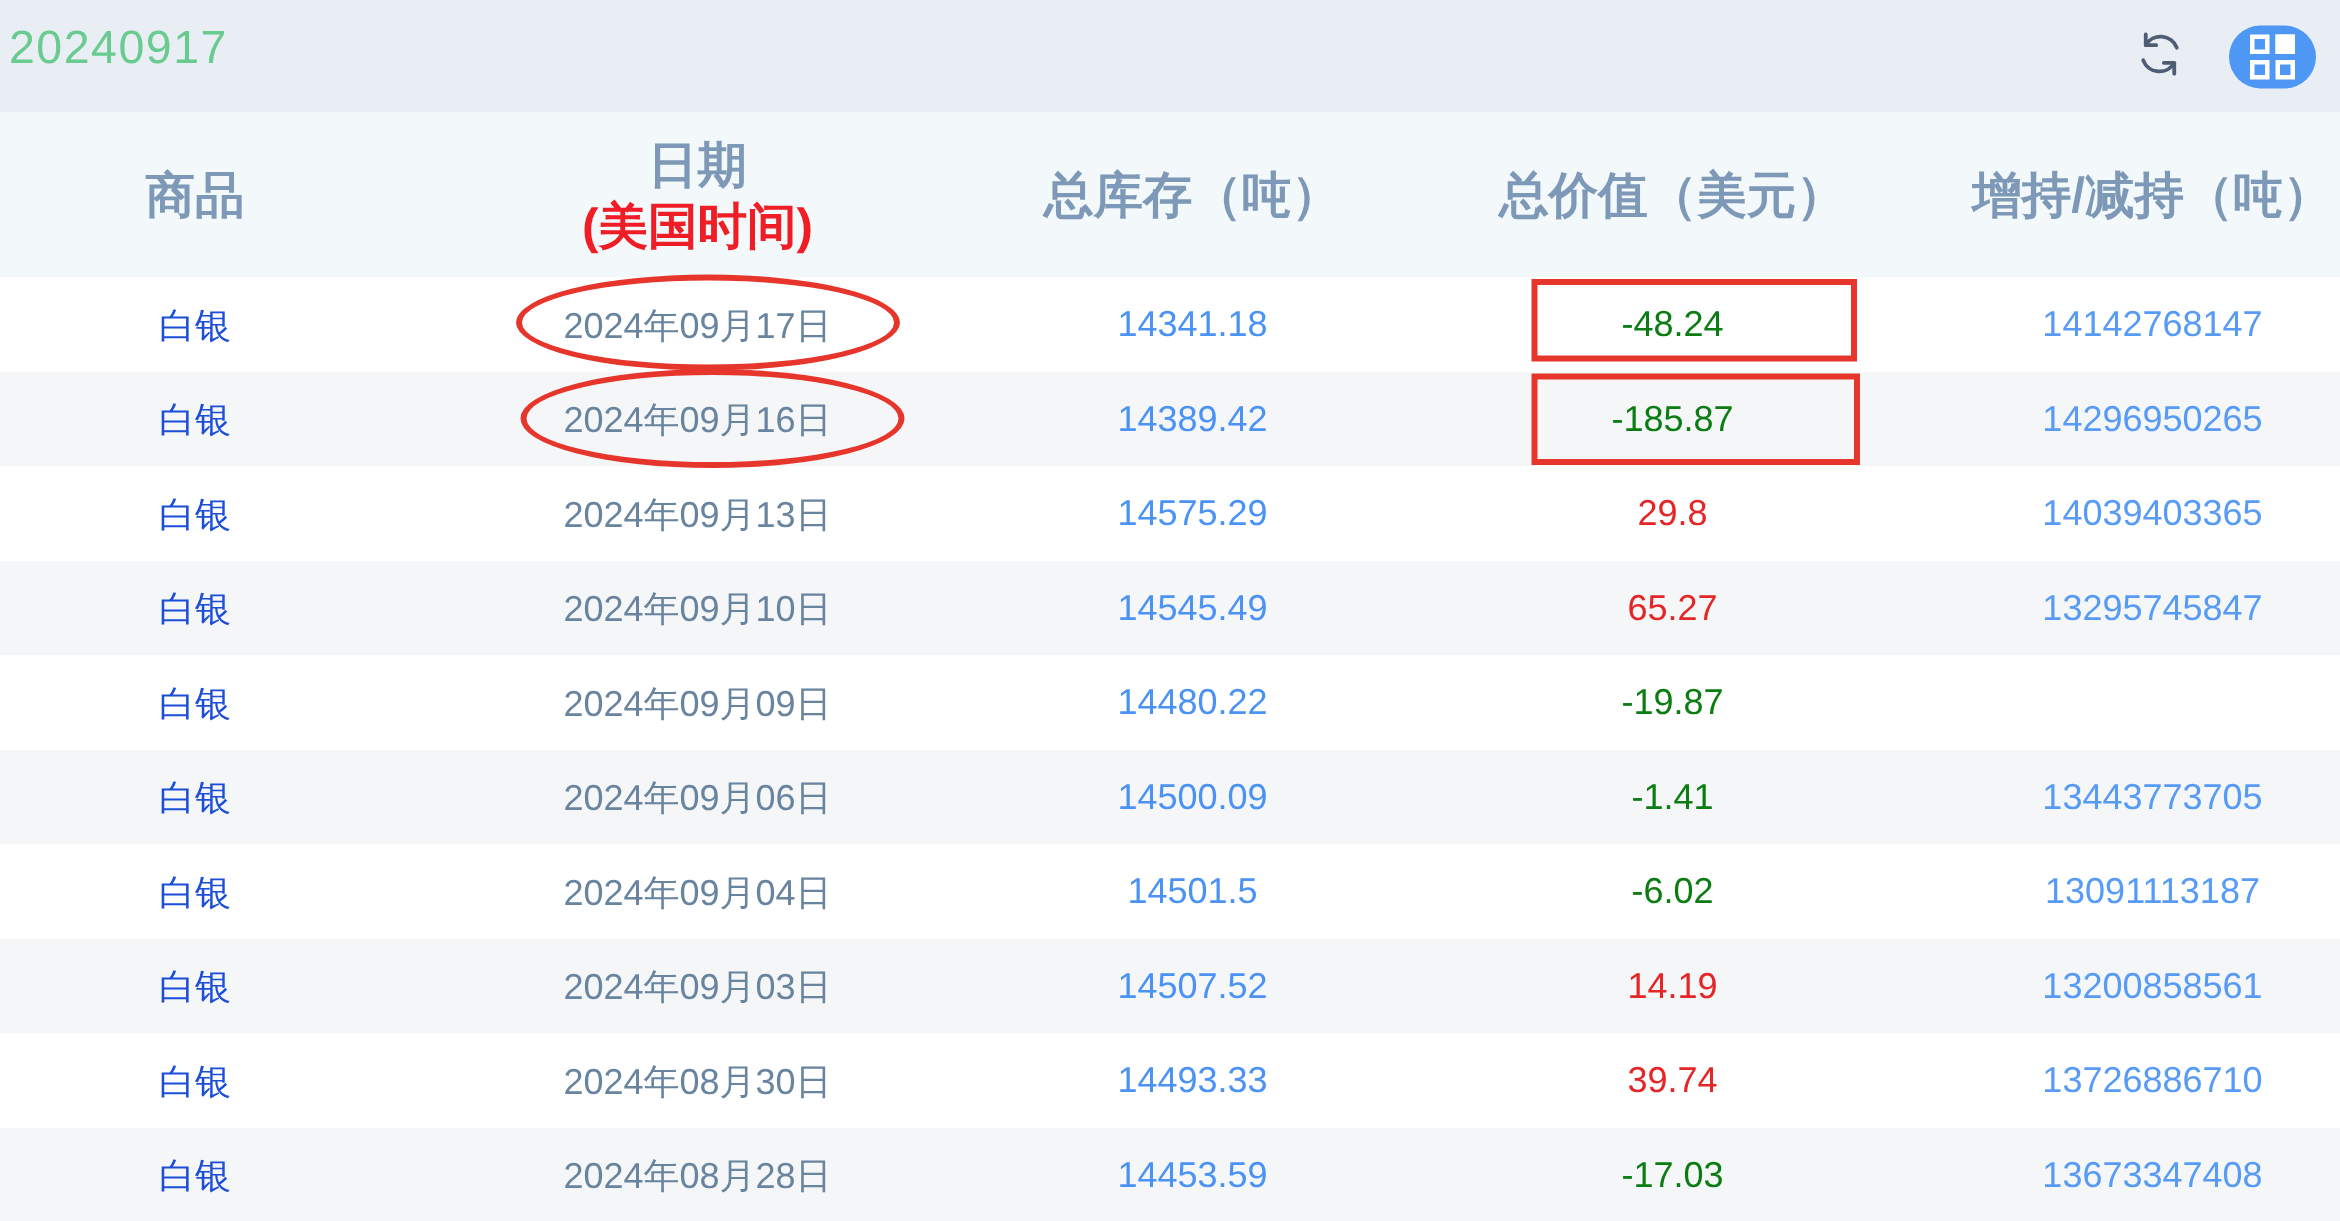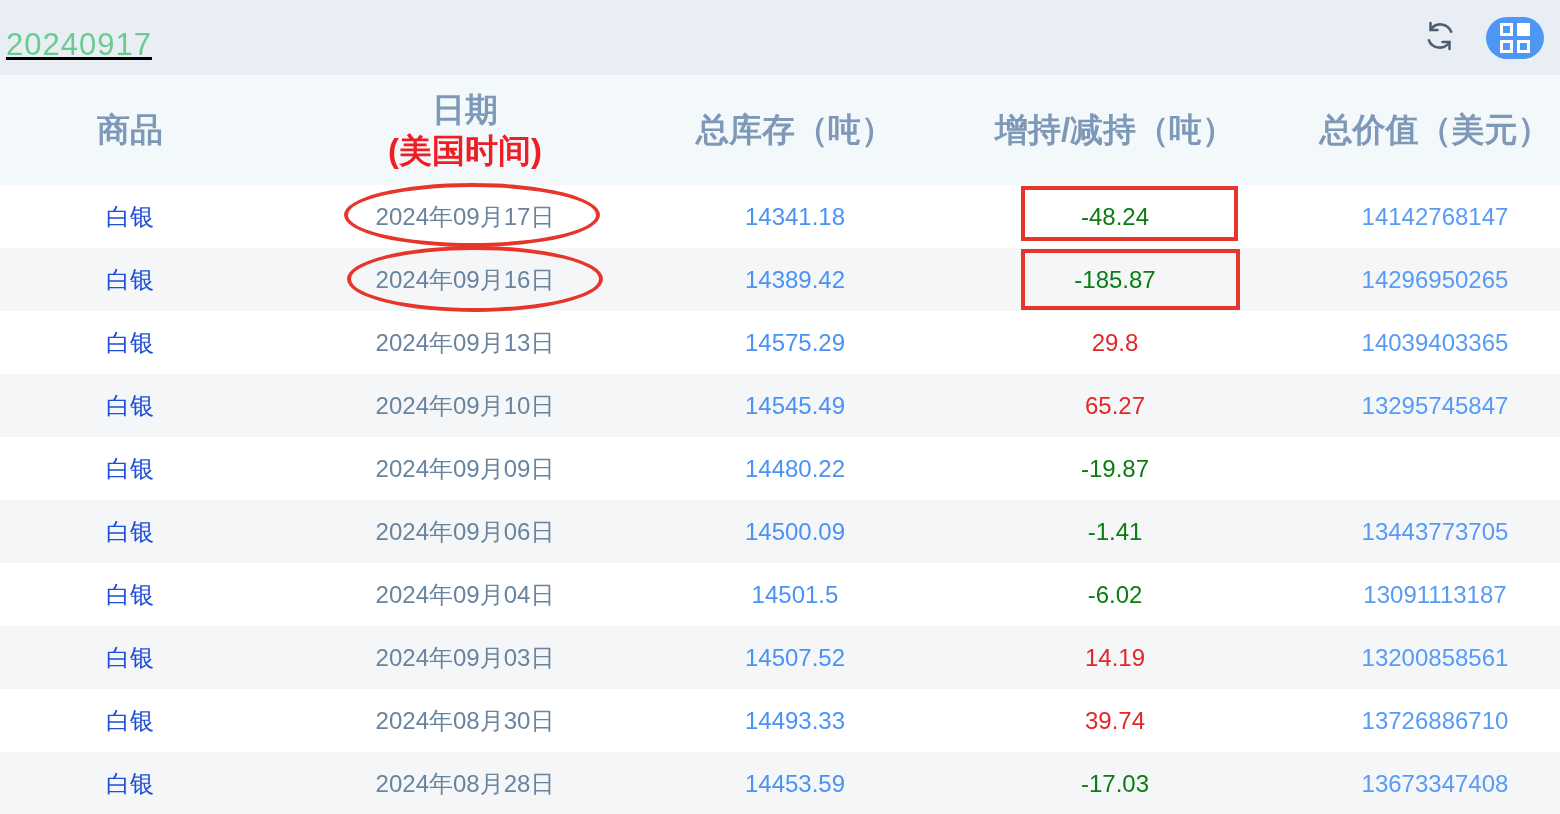--- a/index.html
+++ b/index.html
@@ -8,23 +8,21 @@
     font-family: "Liberation Sans", "DejaVu Sans", sans-serif;
     background: #ffffff;
     position: relative;
   }
 
   
   .title-bar {
     height: 75px;
     background: #e9eef4;
     display: flex;
-    align-items: center;
     padding: 0 16px 0 6px;
-    text-decoration: underline;
   }
   .page-title {
     color: #69cb8f;
     font-size: 31px;
     letter-spacing: 1px;
     margin-left: 0px;
     margin-top: 14px;
   }
   .titlebar-actions {
     margin-left: auto;
@@ -126,22 +124,22 @@
   </div>
 </div>
 
 <div class="thead grid-cols">
   <div>商品</div>
   <div class="date-head">
     <div>日期</div>
     <div class="date-sub">(美国时间)</div>
   </div>
   <div>总库存（吨）</div>
+  <div>总价值（美元）</div>
   <div>增持/减持（吨）</div>
-  <div>总价值（美元）</div>
 </div>
 
 <div id="tbody">
     <div class="trow grid-cols">
       <div class="c-commodity">白银</div>
       <div class="c-date">2024年09月17日</div>
       <div class="c-inv">14341.18</div>
       <div class="chg-neg">-48.24</div>
       <div class="c-val">14142768147</div>
     </div>

